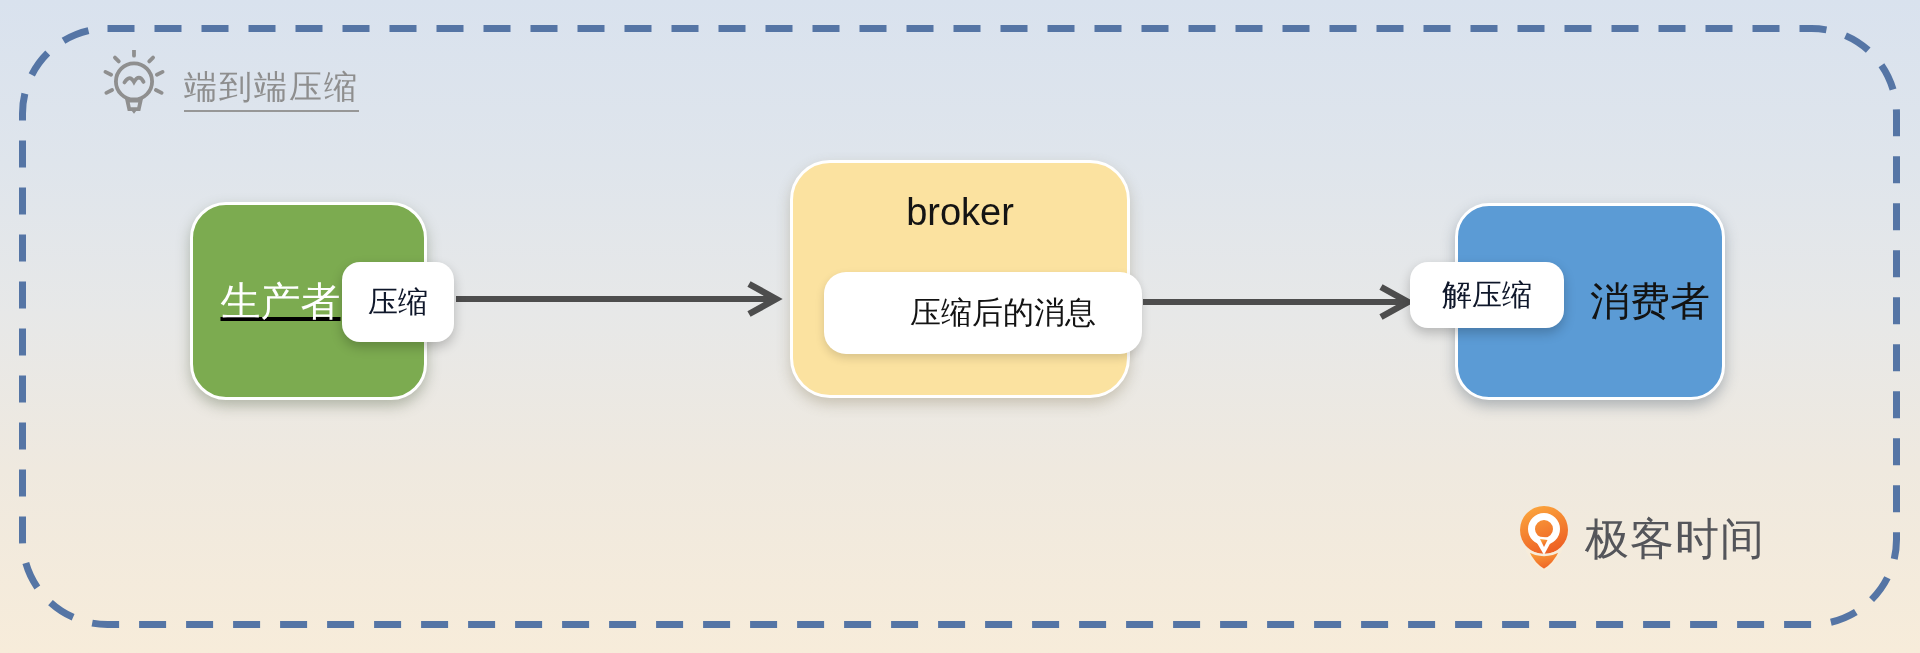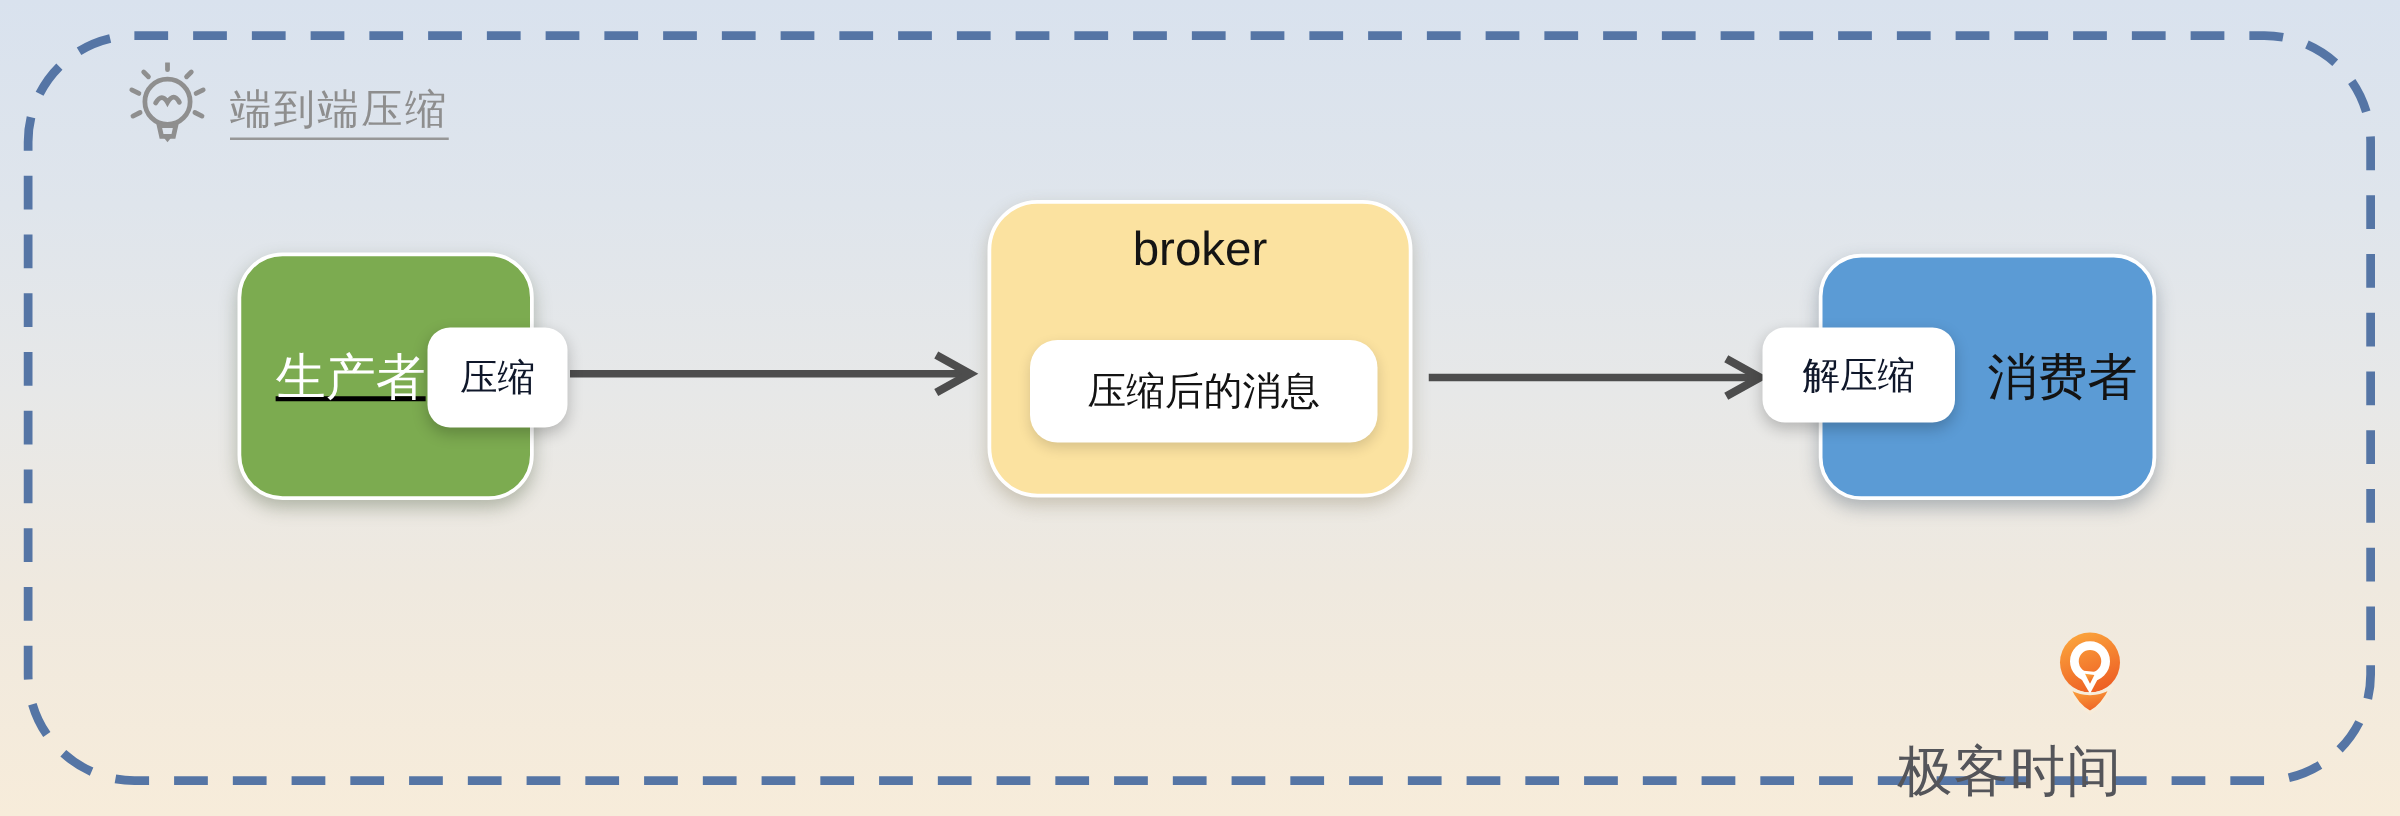--- a/index.html
+++ b/index.html
@@ -34,42 +34,42 @@
   .consumer-node {
     left: 1455px; top: 203px; width: 270px; height: 197px; border-radius: 34px;
     background: #5b9bd5; box-shadow: 0 6px 14px rgba(55, 75, 95, 0.35);
     display: flex; align-items: center; justify-content: flex-end; padding-right: 12px;
   }
   .consumer-label { color: #131313; font-size: 40px; }
   .broker-node {
     left: 790px; top: 160px; width: 340px; height: 238px; border-radius: 40px;
     background: #fbe2a0; box-shadow: 0 6px 14px rgba(120, 105, 70, 0.30);
   }
-  .broker-label { margin-top: 16px; text-align: center; font-size: 38px; color: #141414; }
+  .broker-label { margin-top: 28px; text-align: center; font-size: 38px; color: #141414; }
   .broker-message {
     position: absolute; left: 31px; top: 109px; width: 278px; height: 82px;
     background: #ffffff; border-radius: 22px; box-shadow: 0 4px 10px rgba(0,0,0,0.14);
     display: flex; align-items: center; justify-content: center;
-    font-size: 31px; color: #131313;
+    font-size: 31px; color: #131313; padding-left: 40px;
   }
   .white-badge {
     position: absolute; z-index: 3; background: #ffffff; border-radius: 18px;
     box-shadow: 0 5px 12px rgba(0,0,0,0.22);
     display: flex; align-items: center; justify-content: center;
     font-size: 30px; color: #0f172a;
   }
   .compress-badge { left: 342px; top: 262px; width: 112px; height: 80px; }
-  .decompress-badge { left: 1410px; top: 262px; width: 154px; height: 76px; }
+  .decompress-badge { left: 1410px; top: 262px; width: 154px; height: 66px; }
 
   
   .arrows-svg { position: absolute; inset: 0; pointer-events: none; }
   .arrow-stroke { stroke: #4d4d4d; fill: none; }
 
   
-  .logo { position: absolute; left: 1518px; top: 505px; display: flex; align-items: flex-end; gap: 15px; flex-direction: column; }
+  .logo { position: absolute; left: 1518px; top: 505px; display: flex; align-items: center; gap: 15px; }
   .logo-icon-svg { width: 52px; height: 68px; display: block; }
   .logo-text { font-size: 44px; color: #54555a; font-weight: 500; letter-spacing: 1px; }
 </style>
 </head>
 <body>
 
 <div class="stage">
 
   <svg class="frame-svg" width="1920" height="653" viewBox="0 0 1920 653">
     <rect class="frame-rect" x="22.5" y="28.5" width="1874" height="596" rx="85" ry="85"></rect>

